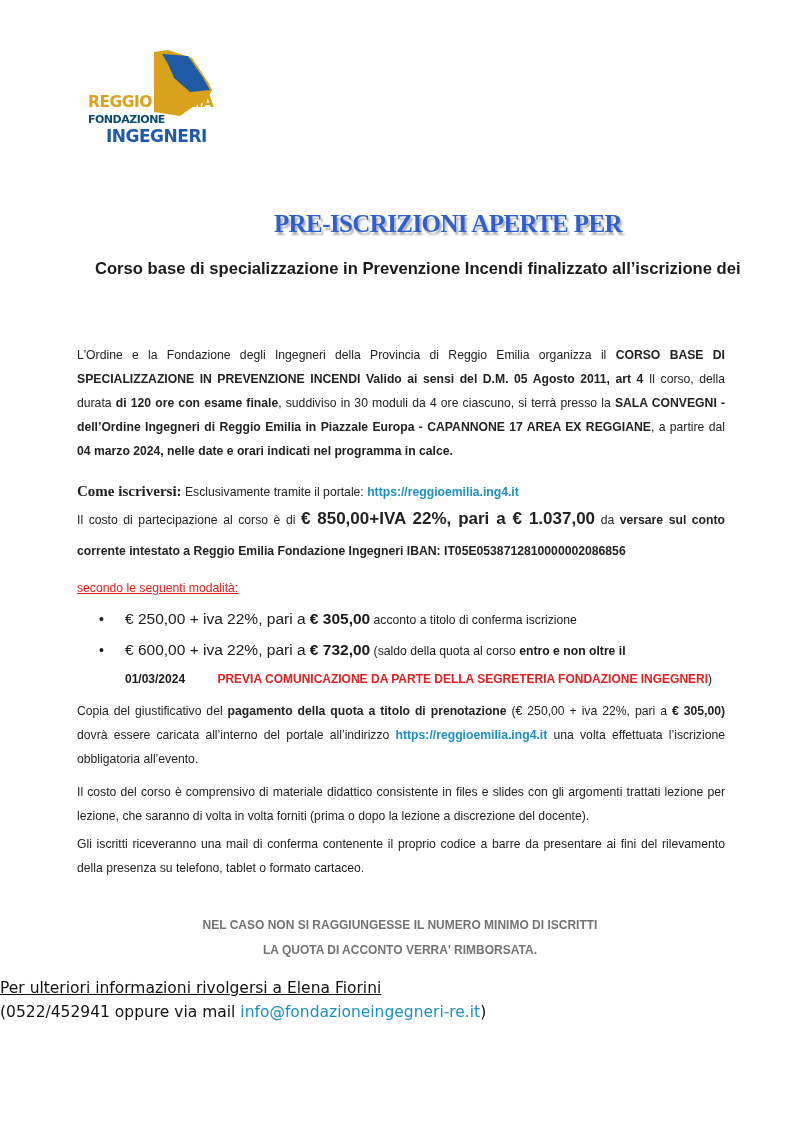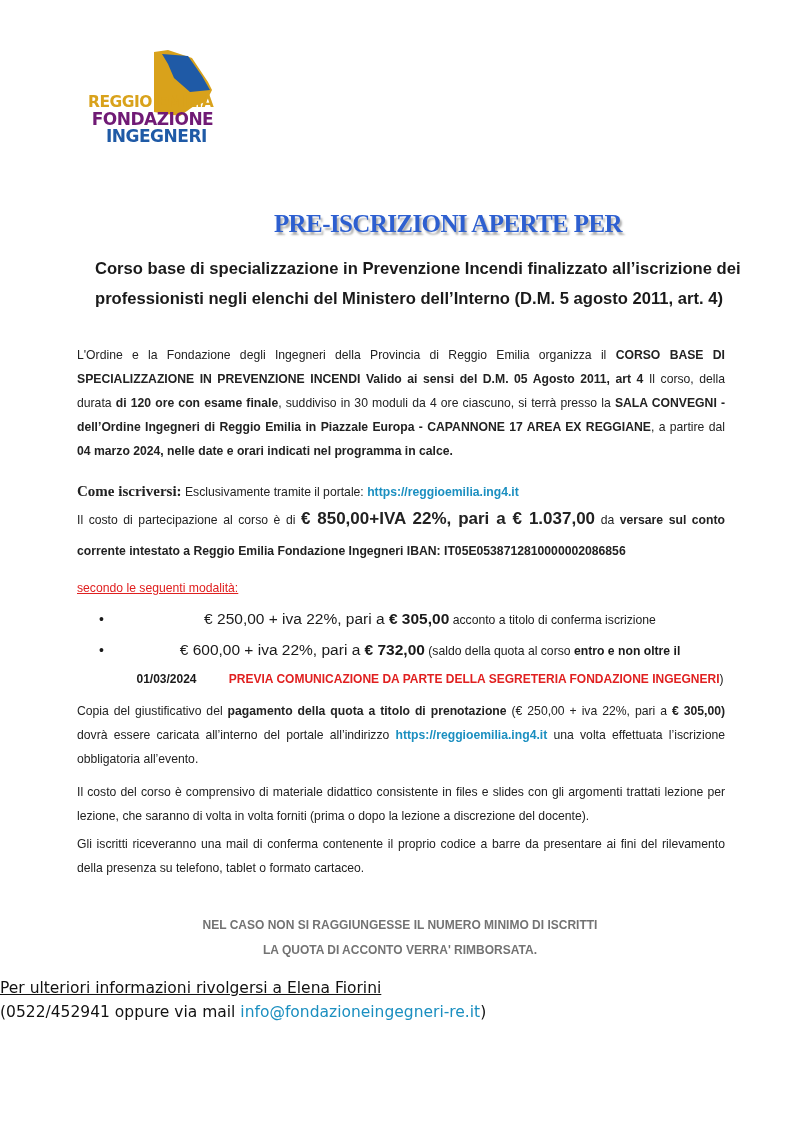--- a/index.html
+++ b/index.html
@@ -3,21 +3,21 @@
 <meta charset="utf-8">
 <style>
   html, body { margin: 0; padding: 0; background: #ffffff; }
   body { width: 800px; height: 1126px; position: relative; overflow: hidden;
          font-family: "Liberation Sans", "DejaVu Sans", sans-serif; color: #1a1a1a; }
   .logo { position: absolute; left: 88px; top: 50px; width: 140px; height: 100px; }
   .logo svg { position: absolute; left: 62px; top: 0; }
   .logo-text { position: absolute; left: 0; top: 44px; font-family: "DejaVu Sans", sans-serif;
                font-weight: bold; line-height: 17px; letter-spacing: -0.5px; }
   .logo-line1 { color: #d9a21b; font-size: 15.5px; }
-  .logo-line2 { color: #701a75; font-size: 17px; text-align: right; }
+  .logo-line2 { color: #0c4a6e; font-size: 11px; }
   .logo-line3 { color: #1f5aa6; font-size: 17px; padding-left: 18px; }
 
   .title { position: absolute; left: 0; width: 800px; top: 210px; text-align: center;
            font-family: "Liberation Serif", "DejaVu Serif", serif; font-weight: bold;
            font-size: 25px; color: #2d5fd0; letter-spacing: -0.6px;
            text-shadow: 2px 3px 2px rgba(110,110,110,0.55); margin-left: 48px; }
 
   .subtitle { position: absolute; left: 77px; top: 254px; width: 660px;
               font-weight: bold; font-size: 16.6px; line-height: 30px; color: #1a1a1a; margin-left: 18px; }
 
@@ -56,40 +56,39 @@
     <div class="logo-line1">REGGIO EMILIA</div>
     <div class="logo-line2">FONDAZIONE</div>
     <div class="logo-line3">INGEGNERI</div>
   </div>
 </div>
 
 <div class="title">PRE-ISCRIZIONI APERTE PER</div>
 
 <div class="subtitle">
   <div>Corso base di specializzazione in Prevenzione Incendi finalizzato all’iscrizione dei</div>
-  <div>professionisti negli elenchi del Ministero dell’Interno (D.M. 5 agosto 2011, art. 4)</div>
 </div>
 
 <div class="body just l" style="top:343px;">
   <span>L'Ordine e la Fondazione degli Ingegneri della Provincia di Reggio Emilia organizza il </span><b>CORSO BASE DI SPECIALIZZAZIONE IN PREVENZIONE INCENDI Valido ai sensi del D.M. 05 Agosto 2011, art 4</b>
   <span>Il corso, della durata </span><b>di 120 ore con esame finale</b><span>, suddiviso in 30 moduli da 4 ore ciascuno, si terrà presso la </span><b>SALA CONVEGNI - dell’Ordine Ingegneri di Reggio Emilia in Piazzale Europa - CAPANNONE 17 AREA EX REGGIANE</b><span>, a partire dal </span><b>04 marzo 2024, nelle date e orari indicati nel programma in calce.</b>
 </div>
 
 <div class="body l" style="top:479px;">
   <span class="serif-b">Come iscriversi:</span><span> Esclusivamente tramite il portale: </span><span class="link">https://reggioemilia.ing4.it</span>
 </div>
 
 <div class="body just" style="top:503px; line-height:31px;">
   <span>Il costo di partecipazione al corso è di </span><span class="big">€ 850,00+IVA 22%, pari a € 1.037,00</span><span> da </span><b>versare sul conto corrente intestato a Reggio Emilia Fondazione Ingegneri IBAN: IT05E0538712810000002086856</b>
 </div>
 <div class="body" style="top:578px; line-height:20px;">
   <span class="red-ul">secondo le seguenti modalità:</span>
 </div>
 
-<div class="bullets" style="top:604px;text-align:center;">
+<div class="bullets" style="top:604px;">
   <div class="bullet">
     <span class="amt">€ 250,00 + iva 22%, pari a </span><b class="amt">€ 305,00</b><span> acconto a titolo di conferma iscrizione</span>
   </div>
   <div class="bullet">
     <span class="amt">€ 600,00 + iva 22%, pari a </span><b class="amt">€ 732,00</b><span> (saldo della quota al corso </span><b>entro e non oltre il</b>
   </div>
   <div class="cont">
     <b>01/03/2024</b><b class="red"> PREVIA COMUNICAZIONE DA PARTE DELLA SEGRETERIA FONDAZIONE INGEGNERI</b><span>)</span>
   </div>
 </div>

